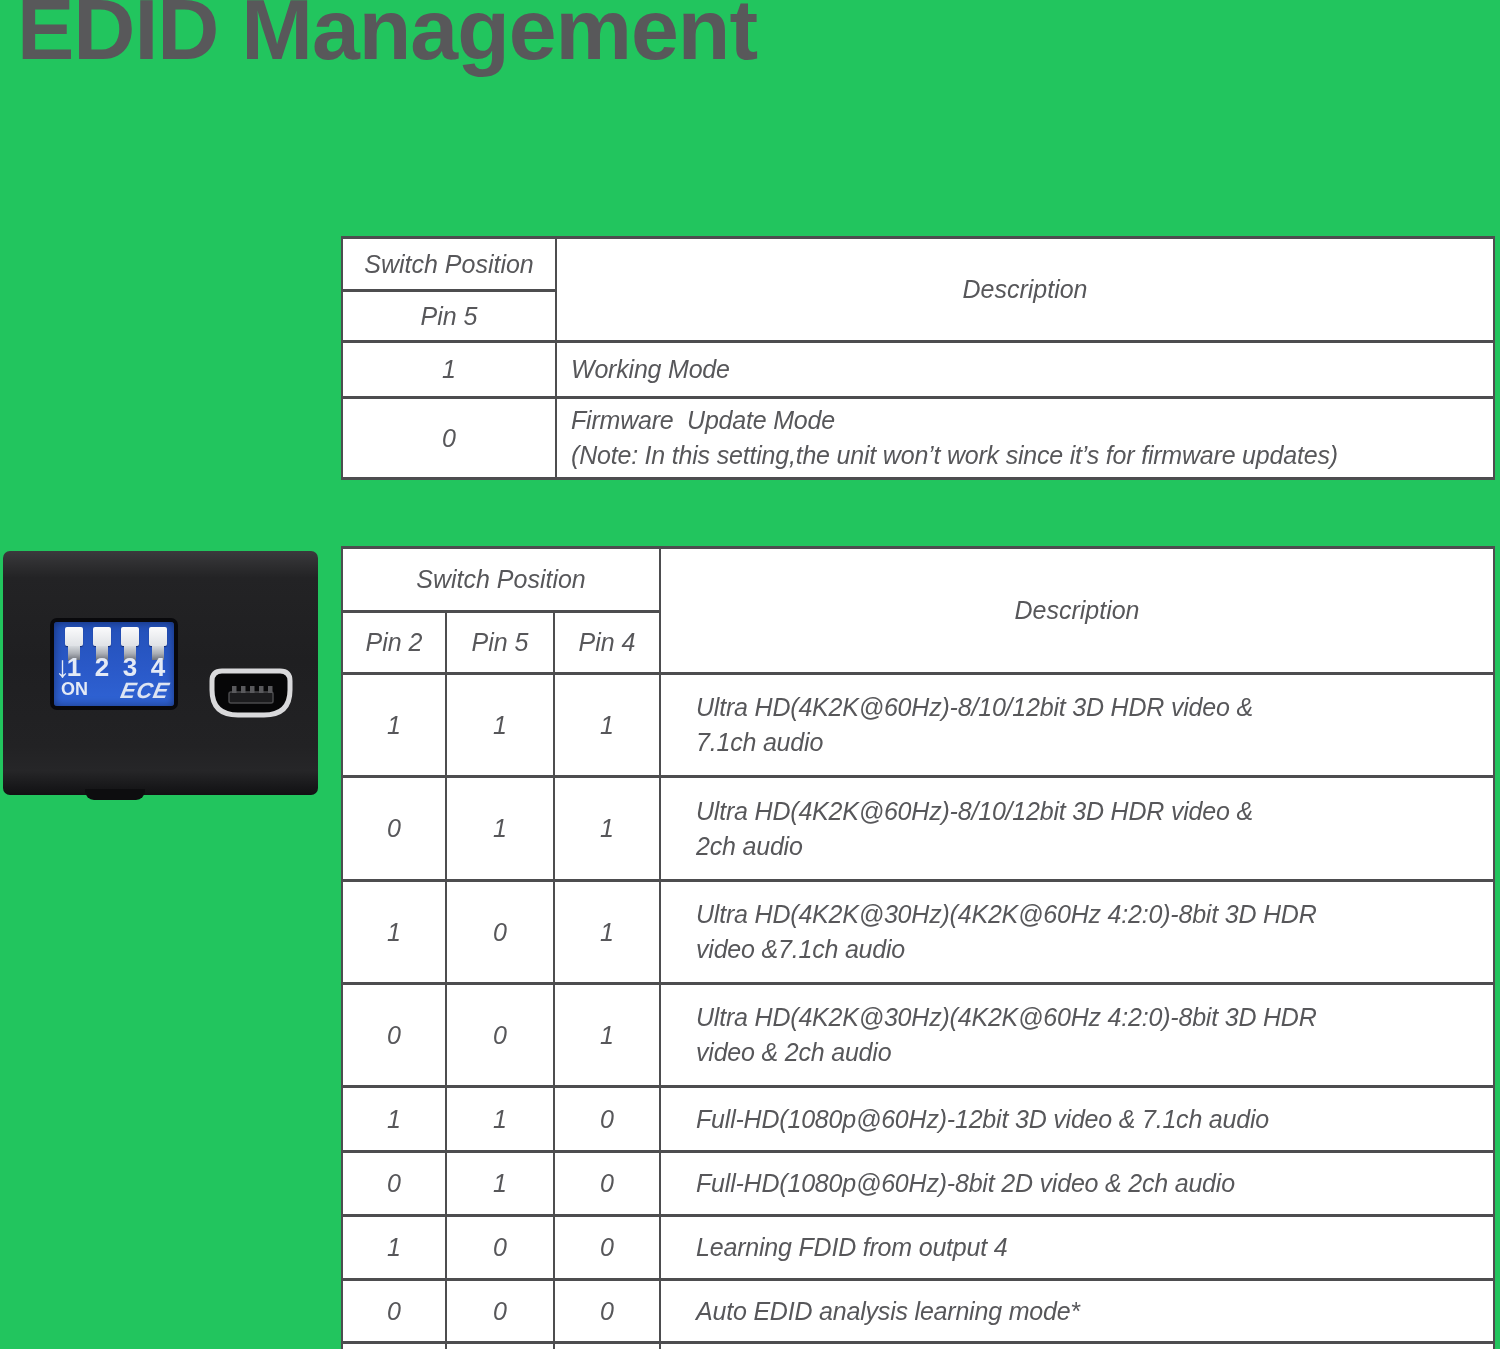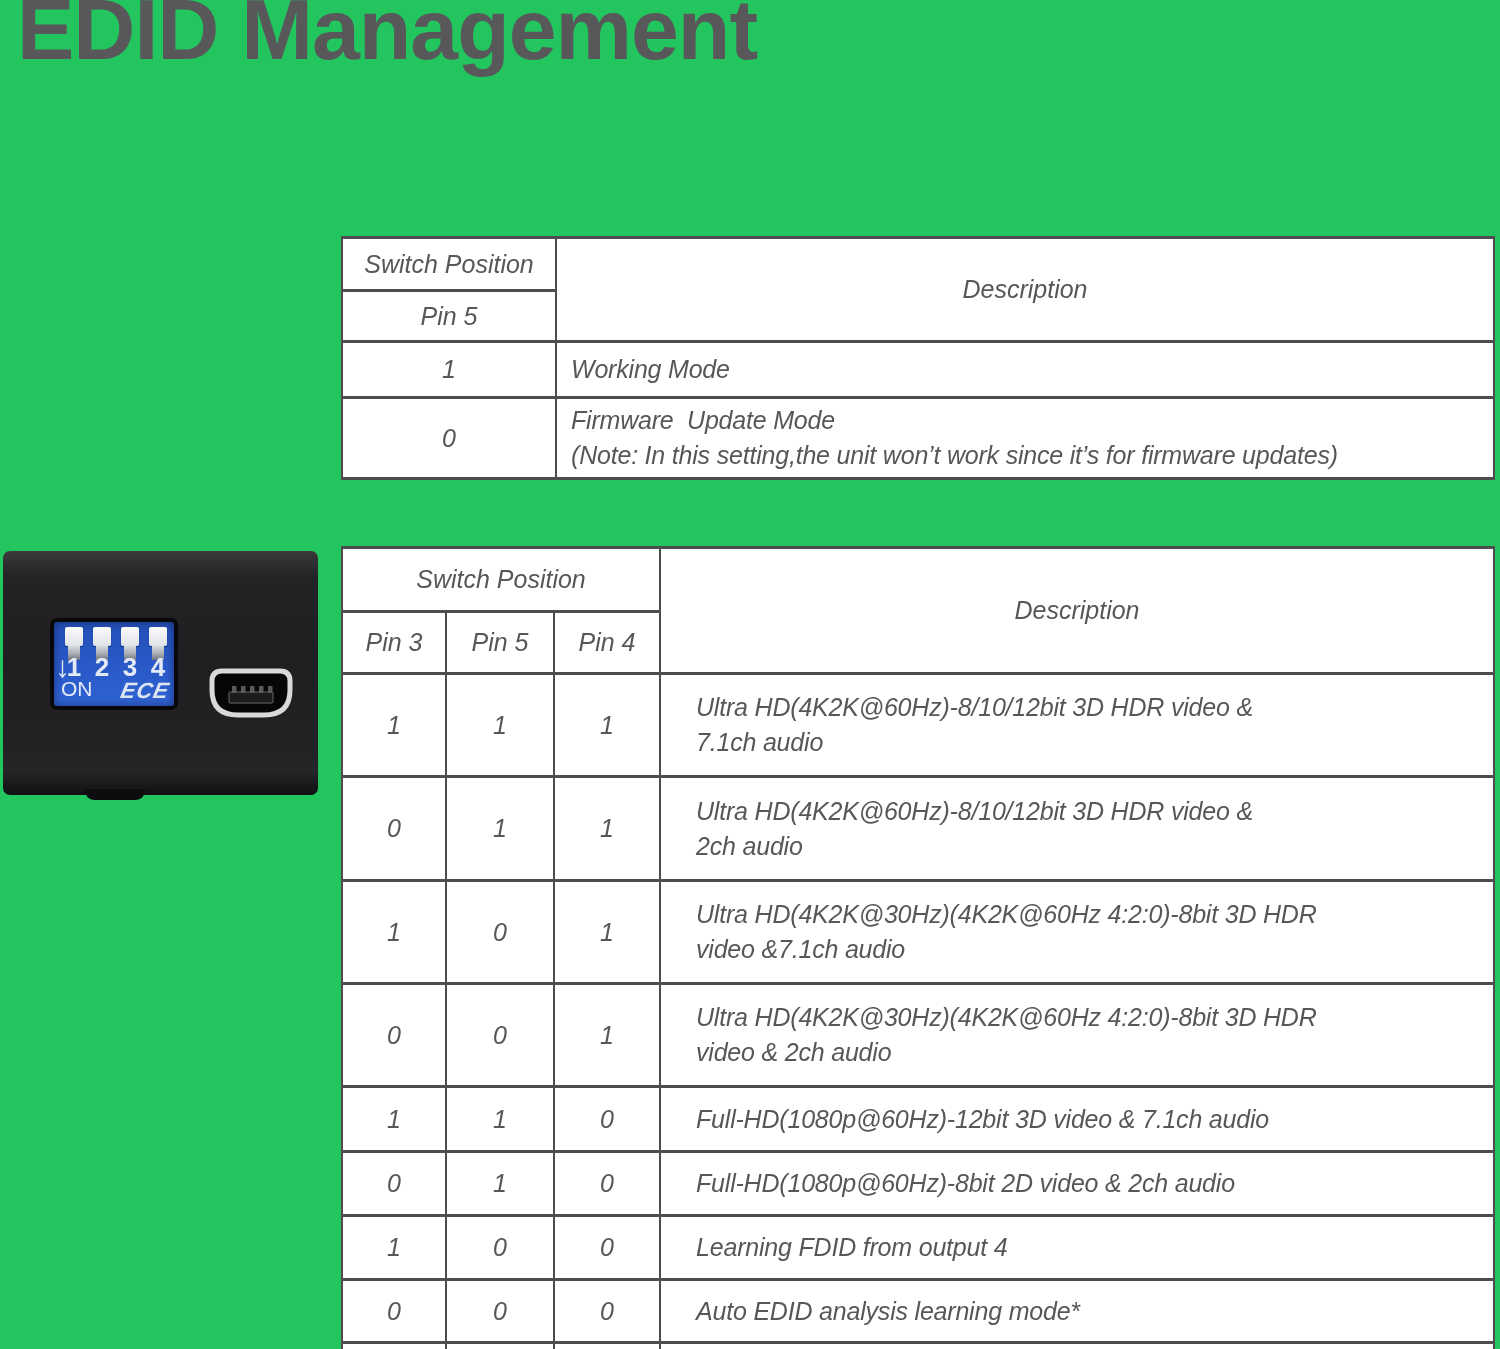--- a/index.html
+++ b/index.html
@@ -80,21 +80,21 @@
   .dip-num {
     width:18px; text-align:center;
     font-size:26px; font-weight:bold; color:#e4eaf5; line-height:26px;
   }
   .dip-arrow {
     position:absolute; left:1px; top:30px;
     font-size:30px; font-weight:bold; color:#e4eaf5; line-height:30px;
   }
   .dip-on {
     position:absolute; left:7px; top:54px;
-    font-size:21px; font-weight:normal; color:#e4eaf5; line-height:26px;
+    font-size:18px; font-weight:bold; color:#e4eaf5; line-height:26px;
   }
   .dip-logo {
     position:absolute; right:5px; top:58px;
     font-size:22px; font-weight:bold; font-style:italic; color:#dde4f2;
     transform:skewX(-12deg); line-height:22px; letter-spacing:1px;
   }
 
   .usb { position:absolute; left:206px; top:117px; }
 </style>
 </head>
@@ -179,21 +179,21 @@
         <col style="width:108px">
         <col style="width:106px">
         <col>
       </colgroup>
     <tbody>
         <tr>
       <td class="headcell" colspan="3" style="height:61px">Switch Position</td>
       <td class="headcell" rowspan="2">Description</td>
     </tr>
     <tr>
-      <td class="headcell" style="height:59px">Pin 3</td>
+      <td class="headcell" style="height:59px">Pin 2</td>
       <td class="headcell">Pin 5</td>
       <td class="headcell">Pin 4</td>
     </tr>
     <tr>
       <td style="height:100px">1</td>
       <td>1</td>
       <td>1</td>
       <td class="desc">Ultra HD(4K2K@60Hz)-8/10/12bit 3D HDR video &amp;
 7.1ch audio</td>
     </tr>

